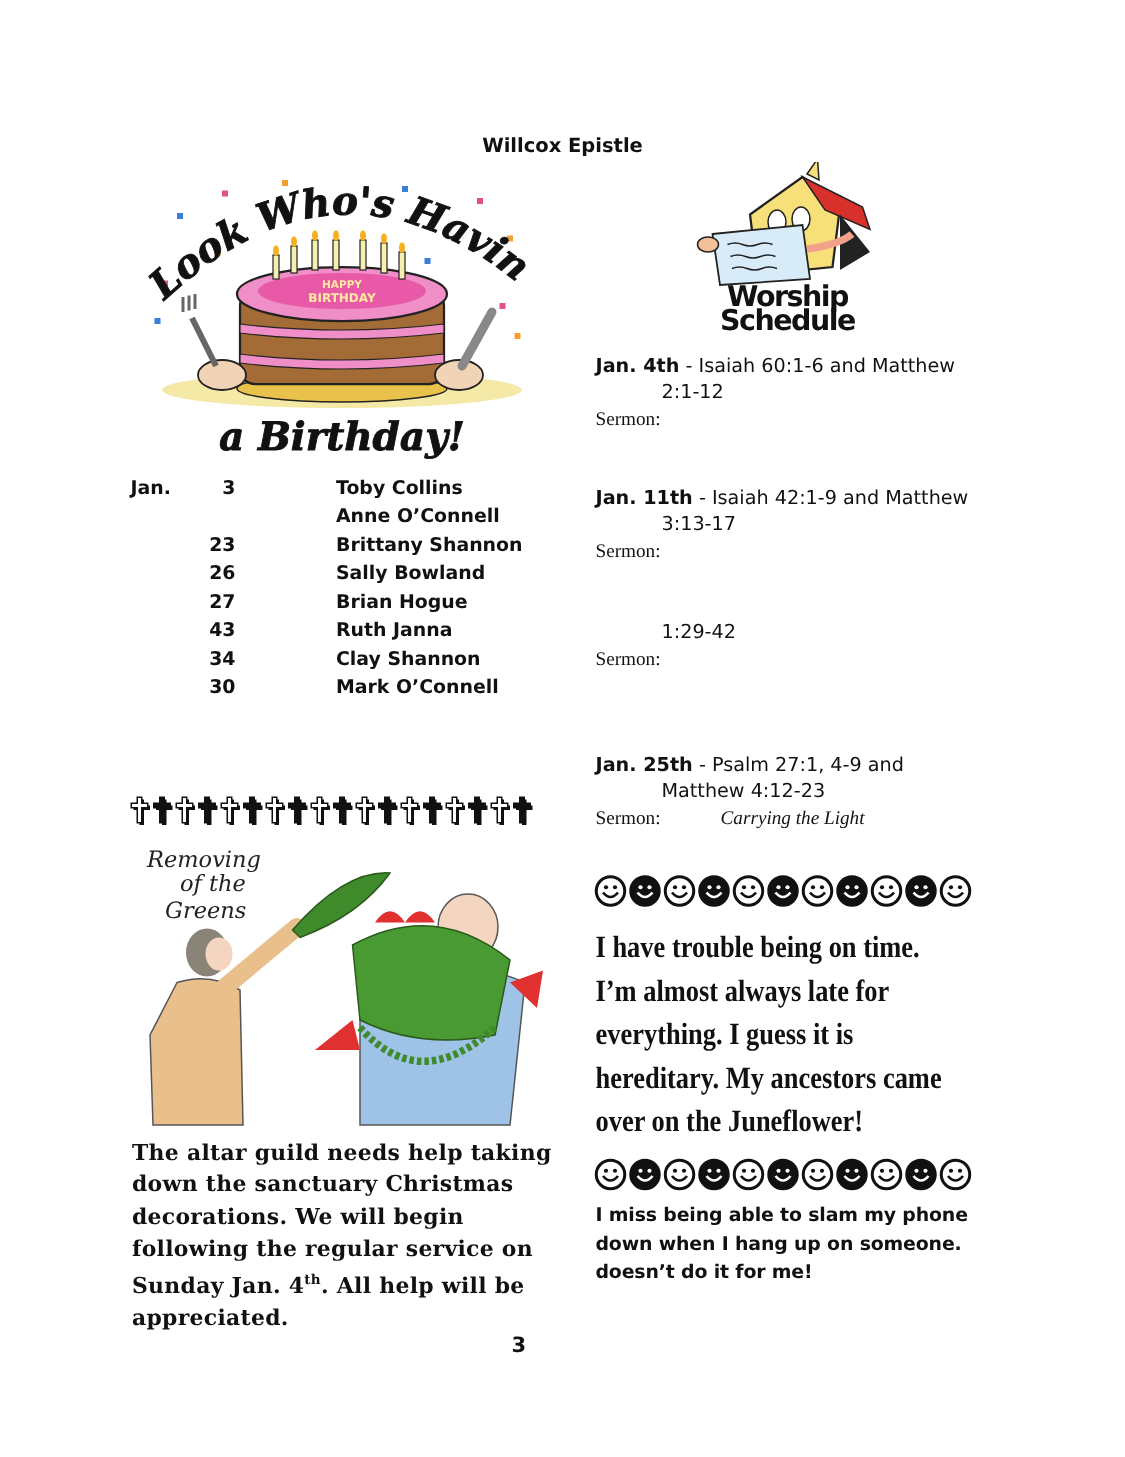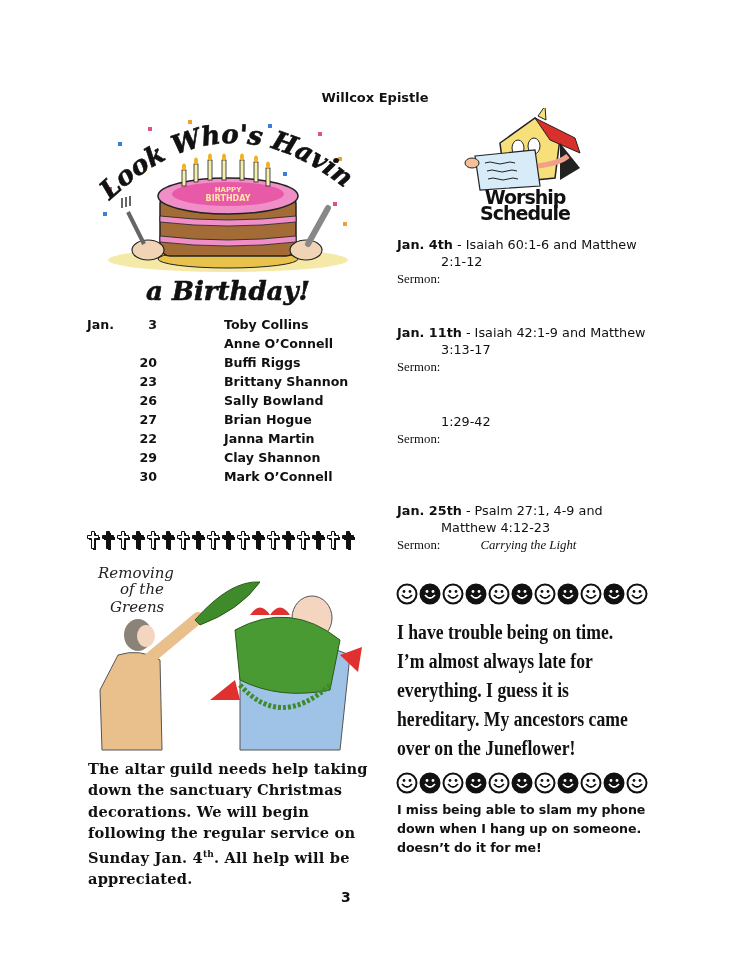--- a/index.html
+++ b/index.html
@@ -118,46 +118,41 @@
       <span class="bday-day">3</span>
       <span class="bday-name">Toby Collins</span>
     </div>
   <div class="bday-row">
       <span class="bday-month"></span>
       <span class="bday-day"></span>
       <span class="bday-name">Anne O’Connell</span>
     </div>
   <div class="bday-row">
       <span class="bday-month"></span>
-      <span class="bday-day">20</span>
-      <span class="bday-name">Buffi Riggs</span>
-    </div>
-  <div class="bday-row">
-      <span class="bday-month"></span>
       <span class="bday-day">23</span>
       <span class="bday-name">Brittany Shannon</span>
     </div>
   <div class="bday-row">
       <span class="bday-month"></span>
       <span class="bday-day">26</span>
       <span class="bday-name">Sally Bowland</span>
     </div>
   <div class="bday-row">
       <span class="bday-month"></span>
       <span class="bday-day">27</span>
       <span class="bday-name">Brian Hogue</span>
     </div>
   <div class="bday-row">
       <span class="bday-month"></span>
-      <span class="bday-day">22</span>
-      <span class="bday-name">Janna Martin</span>
-    </div>
-  <div class="bday-row">
-      <span class="bday-month"></span>
-      <span class="bday-day">29</span>
+      <span class="bday-day">43</span>
+      <span class="bday-name">Ruth Janna</span>
+    </div>
+  <div class="bday-row">
+      <span class="bday-month"></span>
+      <span class="bday-day">34</span>
       <span class="bday-name">Clay Shannon</span>
     </div>
   <div class="bday-row">
       <span class="bday-month"></span>
       <span class="bday-day">30</span>
       <span class="bday-name">Mark O’Connell</span>
     </div>
 </div>
 
 <div class="abs cross-row" id="cross-row">

